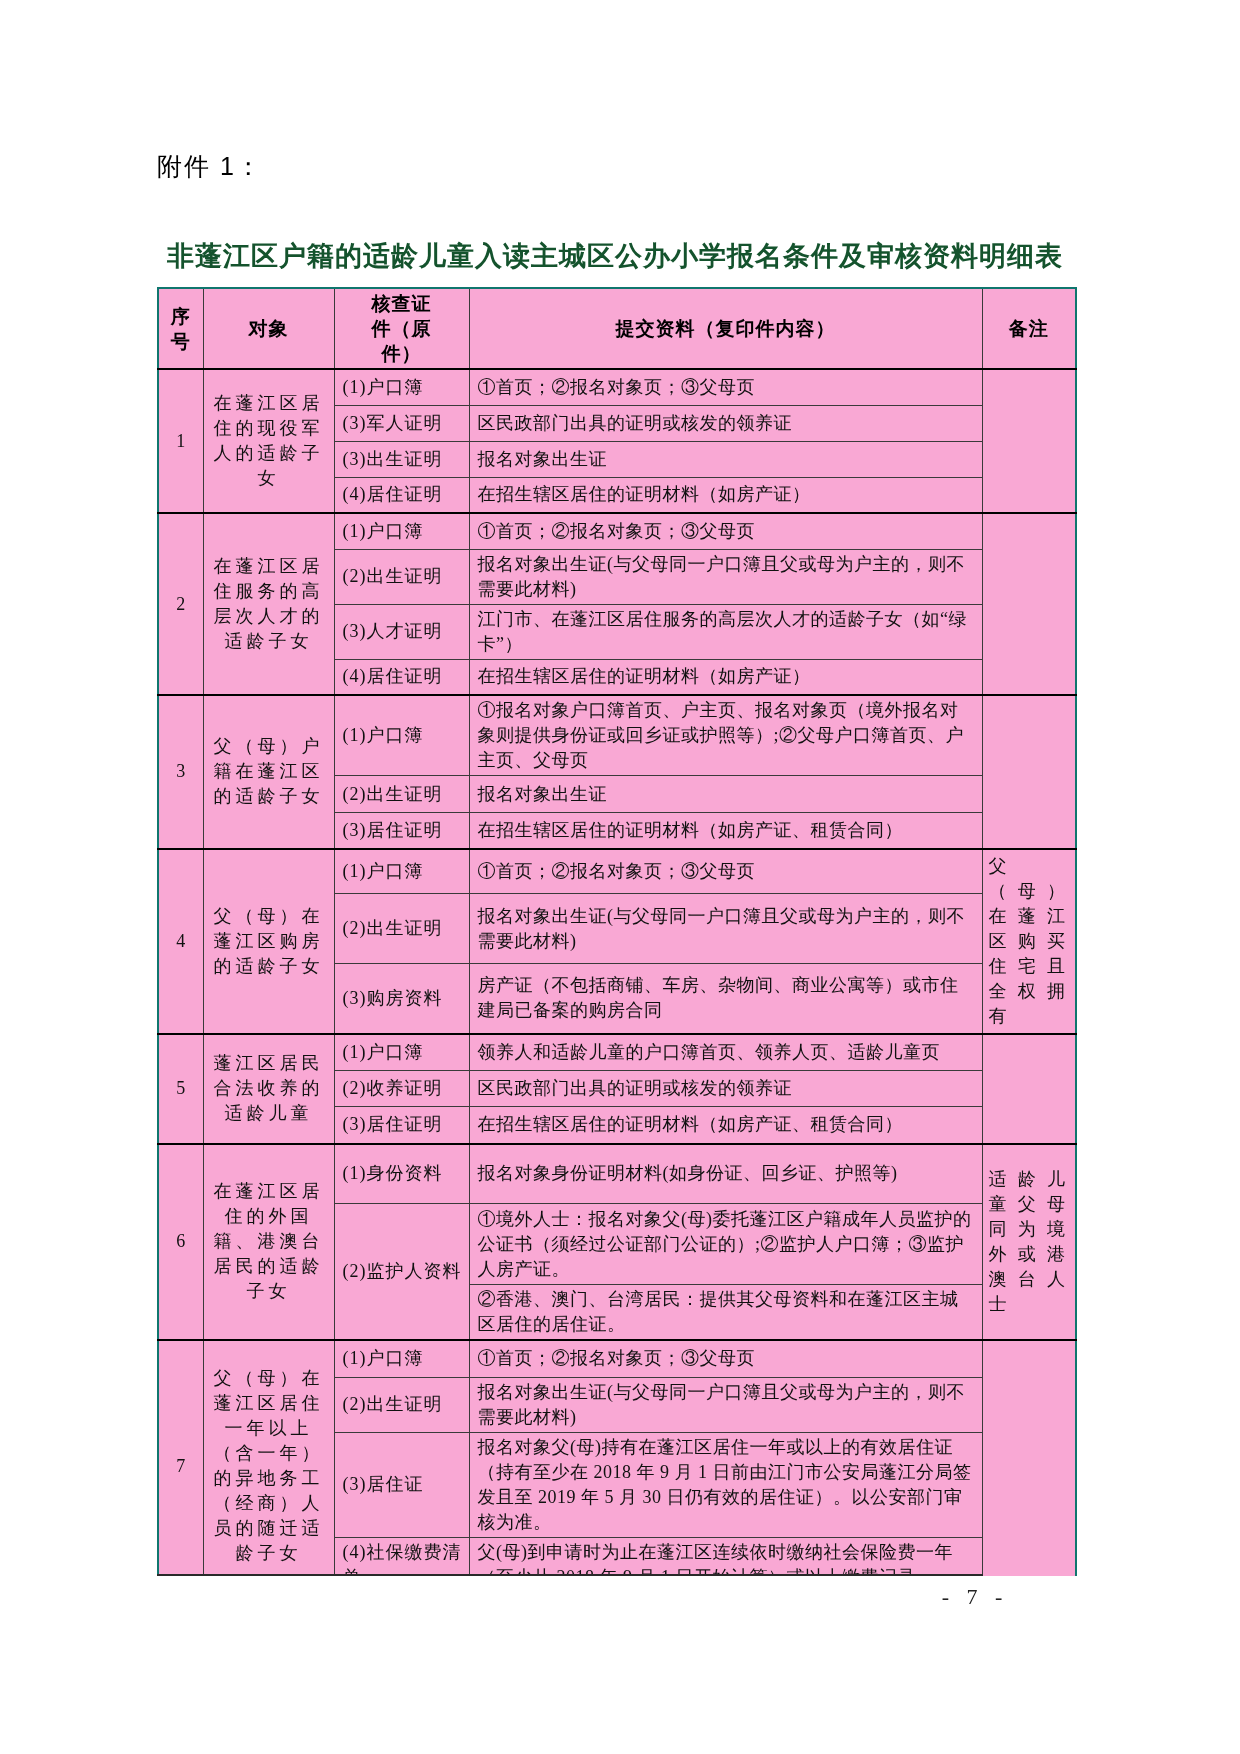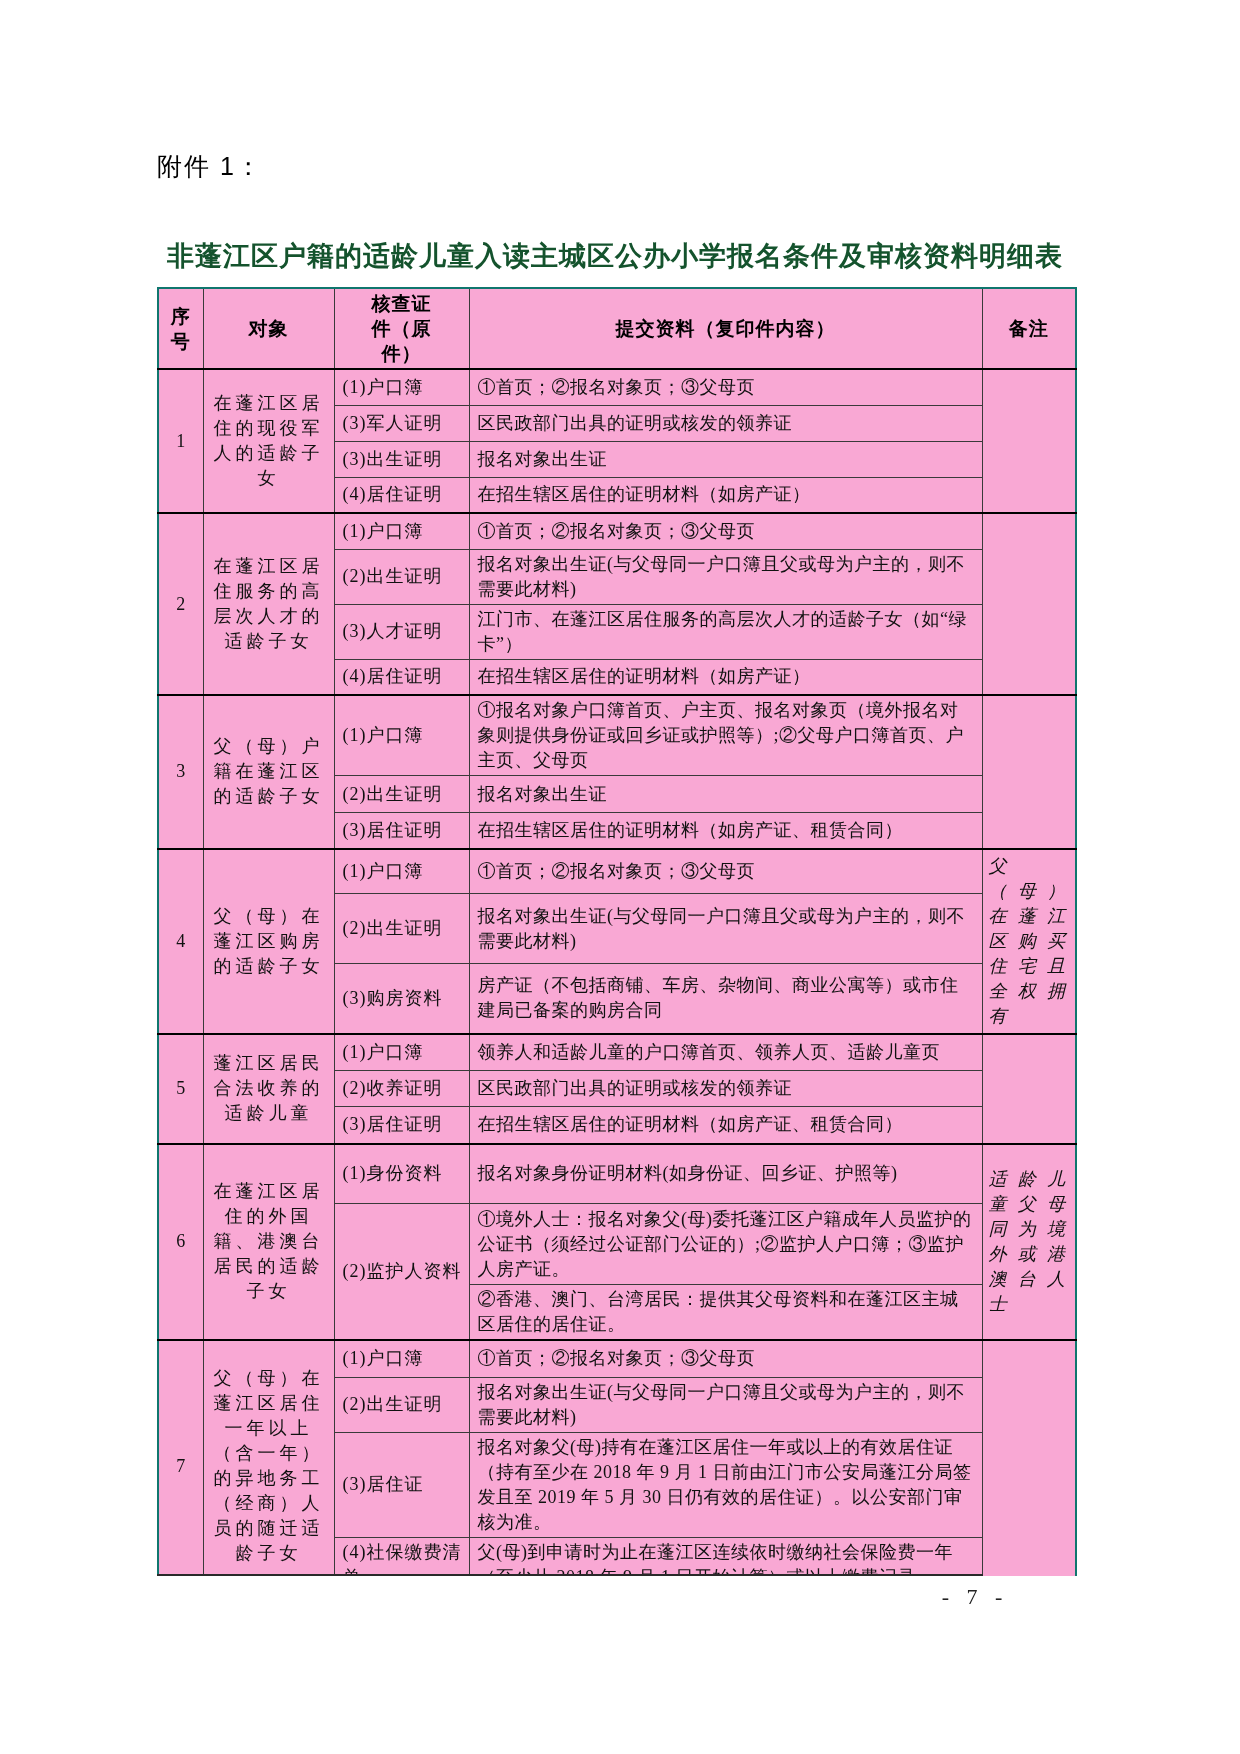--- a/index.html
+++ b/index.html
@@ -35,21 +35,21 @@
   thead th{
     font-weight:bold;text-align:center;padding:2px 3px;font-size:19px;
     letter-spacing:1px;border-bottom:2px solid #000;color:#000;
   }
   thead th.col-doc{padding:2px 30px;}
   tr.group-start td{border-top:2px solid #000;}
   td.num{text-align:center;padding:2px 2px;}
   td.target{text-align:center;letter-spacing:4px;padding:12px 5px;}
   td.doc{letter-spacing:1px;padding:2px 4px 2px 8px;}
   td.material{letter-spacing:0.5px;}
-  td.remark{letter-spacing:4px;padding:4px 6px;text-align:justify;font-style:italic;}
+  td.remark{letter-spacing:4px;padding:4px 6px;text-align:justify;}
   .clip-line{
     position:absolute;left:0px;bottom:0px;width:826px;height:2px;background:#2a2a2a;
   }
   .page-number{
     position:absolute;left:920px;top:1584px;width:110px;text-align:center;
     font-size:22px;color:#222;letter-spacing:6px;white-space:nowrap;
   }
 </style>
 </head>
 <body>

